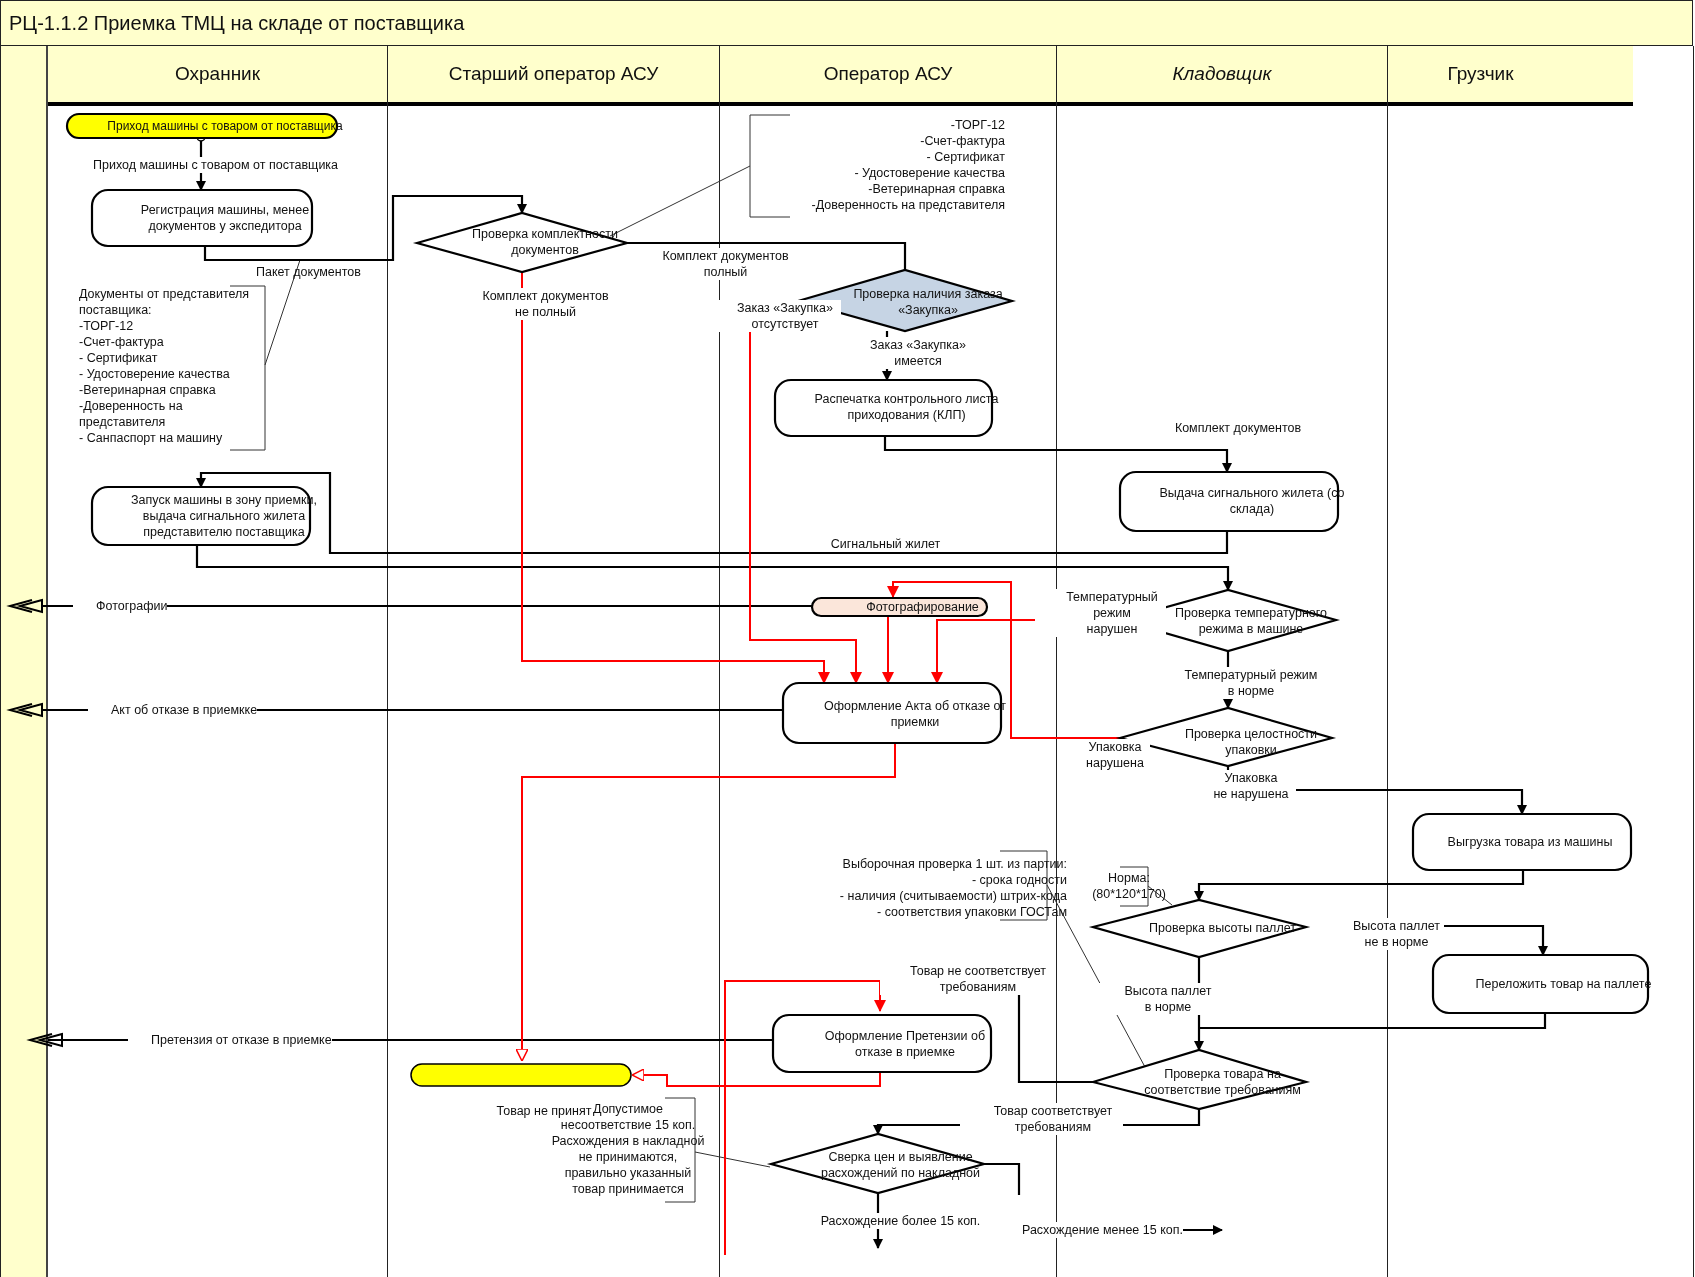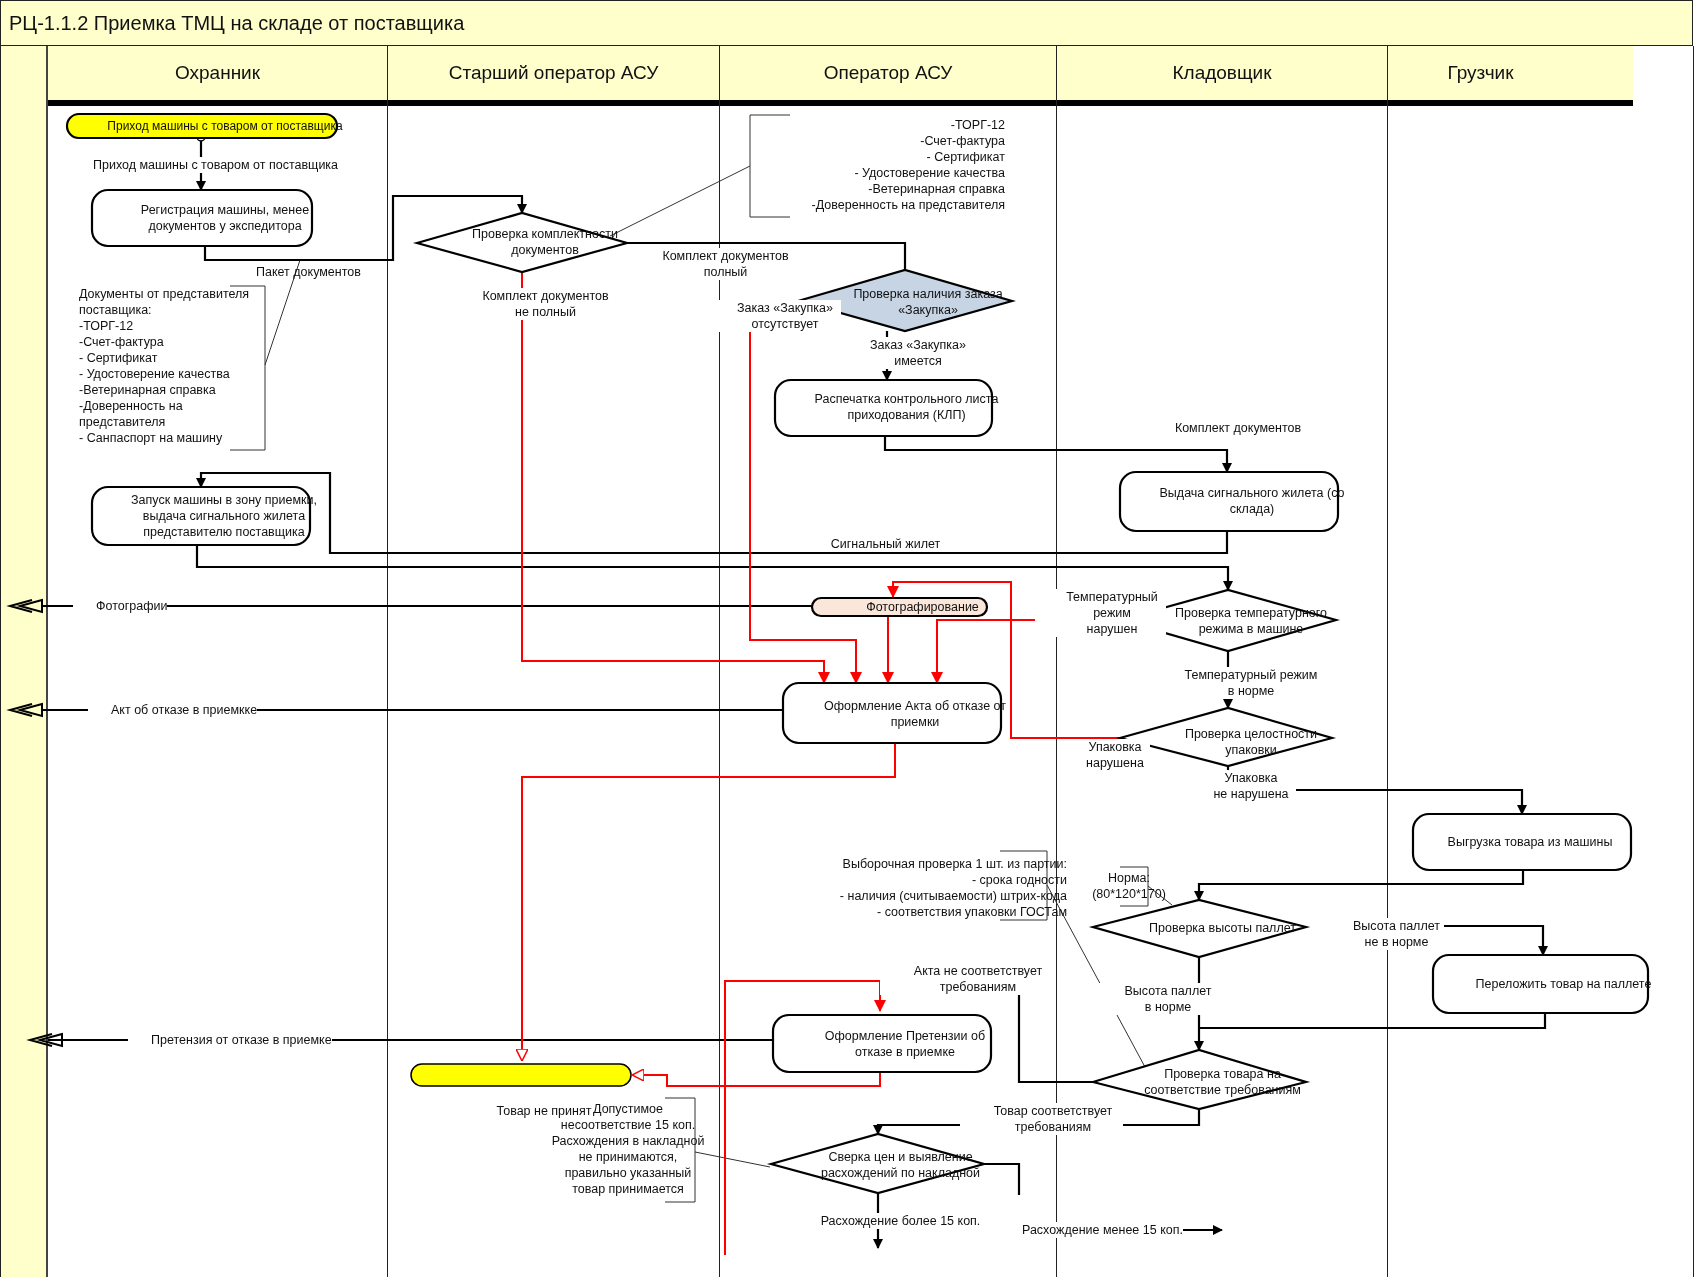--- a/index.html
+++ b/index.html
@@ -1,20 +1,20 @@
 <!DOCTYPE html>
 <html><head>
 <meta charset="utf-8">
 <style>
   html,body{margin:0;padding:0;background:#fff;}
   body{width:1695px;height:1277px;position:relative;overflow:hidden;font-family:"Liberation Sans",sans-serif;color:#111;}
   #titlebar{position:absolute;left:0;top:0;width:1693px;height:46px;background:#ffffcc;border:1px solid #222;box-sizing:border-box;}
   #titlebar span{position:absolute;left:8px;top:11px;font-size:20px;}
   #leftband{position:absolute;left:0;top:46px;width:48px;height:1231px;background:#ffffcc;border-left:1px solid #222;border-right:2px solid #444;box-sizing:border-box;}
-  .lanehead{position:absolute;top:46px;height:60px;background:#ffffcc;border-bottom:6px solid #000000;box-sizing:border-box;display:flex;align-items:center;justify-content:center;font-size:19px;}
+  .lanehead{position:absolute;top:46px;height:60px;background:#ffffcc;border-bottom:4px solid #000000;box-sizing:border-box;display:flex;align-items:center;justify-content:center;font-size:19px;}
   .lanesep{position:absolute;top:46px;width:1px;height:1231px;background:#222;}
   svg#flow{position:absolute;left:0;top:0;}
   .lbl{position:absolute;font-size:12.5px;line-height:16px;white-space:pre;padding-left:23px;}
   .c{text-align:center;}
   .r{text-align:right;}
   .l{text-align:left;}
 </style>
 </head>
 <body>
 
@@ -25,21 +25,21 @@
 
 <div class="lanehead" style="left:48px;width:339px;">
     <span>Охранник</span>
   </div>
 <div class="lanehead" style="left:388px;width:331px;">
     <span>Старший оператор АСУ</span>
   </div>
 <div class="lanehead" style="left:720px;width:336px;">
     <span>Оператор АСУ</span>
   </div>
-<div class="lanehead" style="left:1057px;width:330px;">
+<div class="lanehead" style="left:1057px;width:330px;font-style:italic;">
     <span>Кладовщик</span>
   </div>
 <div class="lanehead" style="left:1328px;width:305px;">
     <span>Грузчик</span>
   </div>
 
 <div class="lanesep" style="left:387px;"></div>
 <div class="lanesep" style="left:719px;"></div>
 <div class="lanesep" style="left:1056px;"></div>
 <div class="lanesep" style="left:1387px;"></div>
@@ -188,21 +188,21 @@
 <div class="lbl c" style="left:1145px;top:667px;width:166px;background:#fff;">Температурный режим
 в норме</div>
 <div class="lbl c" style="left:1057px;top:739px;width:70px;background:#fff;">Упаковка
 нарушена</div>
 <div class="lbl c" style="left:1183px;top:770px;width:90px;background:#fff;">Упаковка
 не нарушена</div>
 <div class="lbl c" style="left:1326px;top:918px;width:95px;background:#fff;">Высота паллет
 не в норме</div>
 <div class="lbl c" style="left:1095px;top:983px;width:100px;background:#fff;">Высота паллет
 в норме</div>
-<div class="lbl c" style="left:880px;top:963px;width:150px;background:#fff;">Акта не соответствует
+<div class="lbl c" style="left:880px;top:963px;width:150px;background:#fff;">Товар не соответствует
 требованиям</div>
 <div class="lbl c" style="left:960px;top:1103px;width:140px;background:#fff;">Товар соответствует
 требованиям</div>
 <div class="lbl c" style="left:785px;top:1213px;width:185px;background:#fff;">Расхождение более 15 коп.</div>
 <div class="lbl l" style="left:983px;top:1222px;background:#fff;margin-left:16px;">Расхождение менее 15 коп.</div>
 <div class="lbl l" style="left:73px;top:598px;background:#fff;">Фотографии</div>
 <div class="lbl l" style="left:88px;top:702px;background:#fff;">Акт об отказе в приемкке</div>
 <div class="lbl l" style="left:128px;top:1032px;background:#fff;">Претензия от отказе в приемке</div>
 
 <div class="lbl l" style="left:56px;top:286px;">Документы от представителя

